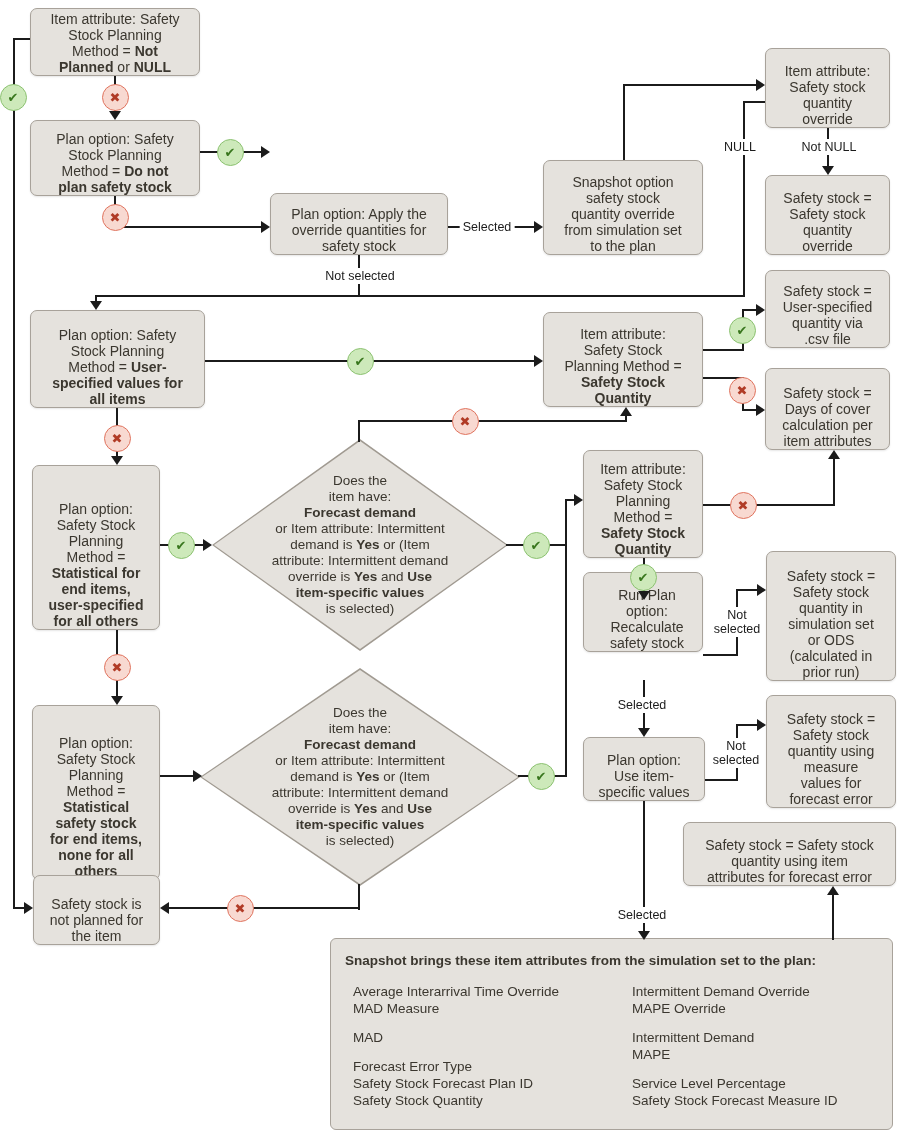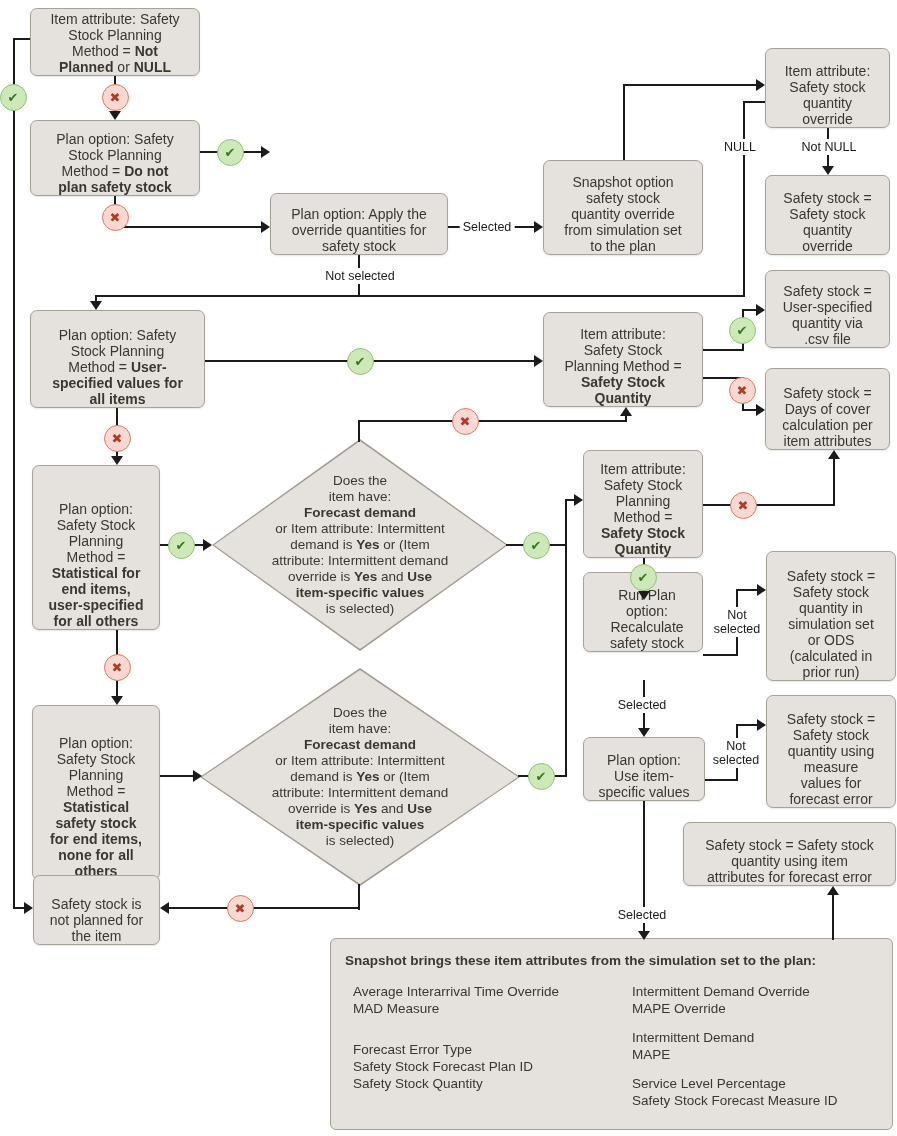--- a/index.html
+++ b/index.html
@@ -366,20 +366,21 @@
     </div>
     <div class="bigbox" style="left: 330px; top: 938px; width: 563px; height: 192px;">
       <div class="title">Snapshot brings these item attributes from the simulation set to the plan:</div>
       <div class="cols">
         <div class="col c0">
           <div class="group">
             <div>Average Interarrival Time Override</div>
             <div>MAD Measure</div>
           </div>
           <div class="group">
+            <div>MAD</div>
           </div>
           <div class="group">
             <div>Forecast Error Type</div>
             <div>Safety Stock Forecast Plan ID</div>
             <div>Safety Stock Quantity</div>
           </div>
         </div>
         <div class="col c1">
           <div class="group">
             <div>Intermittent Demand Override</div>

